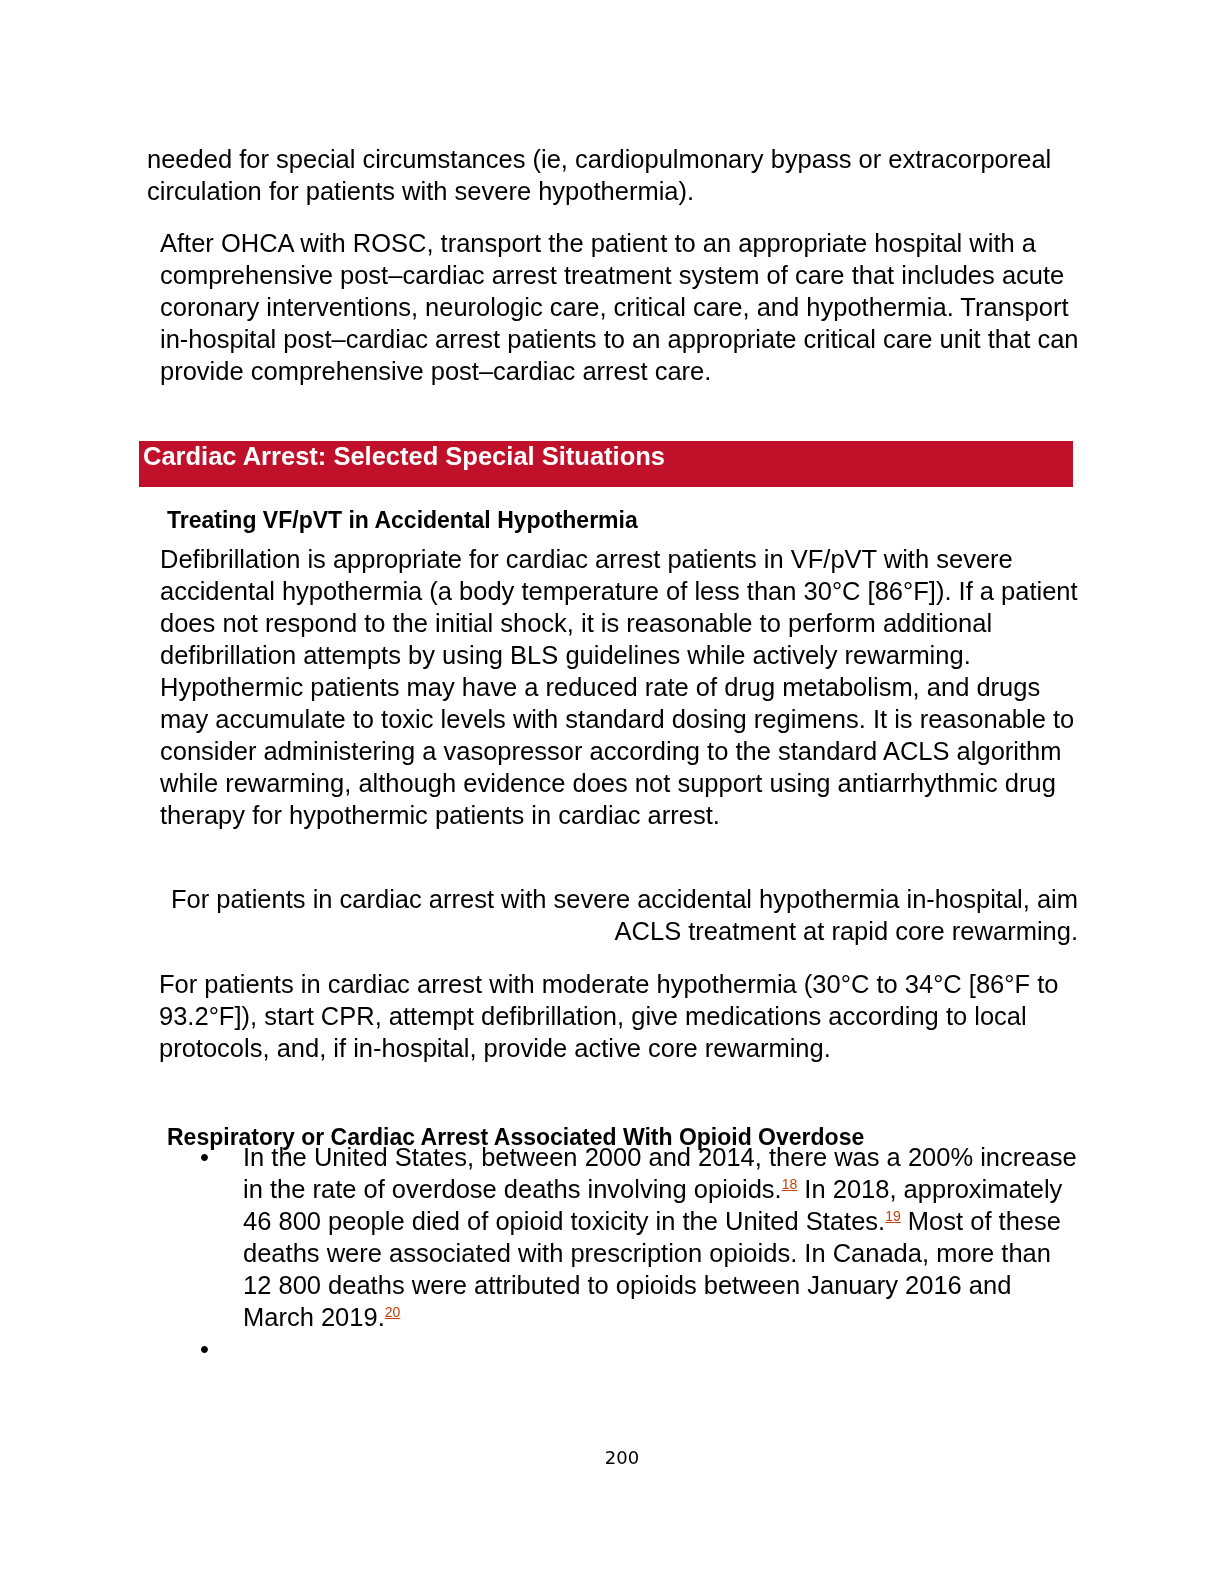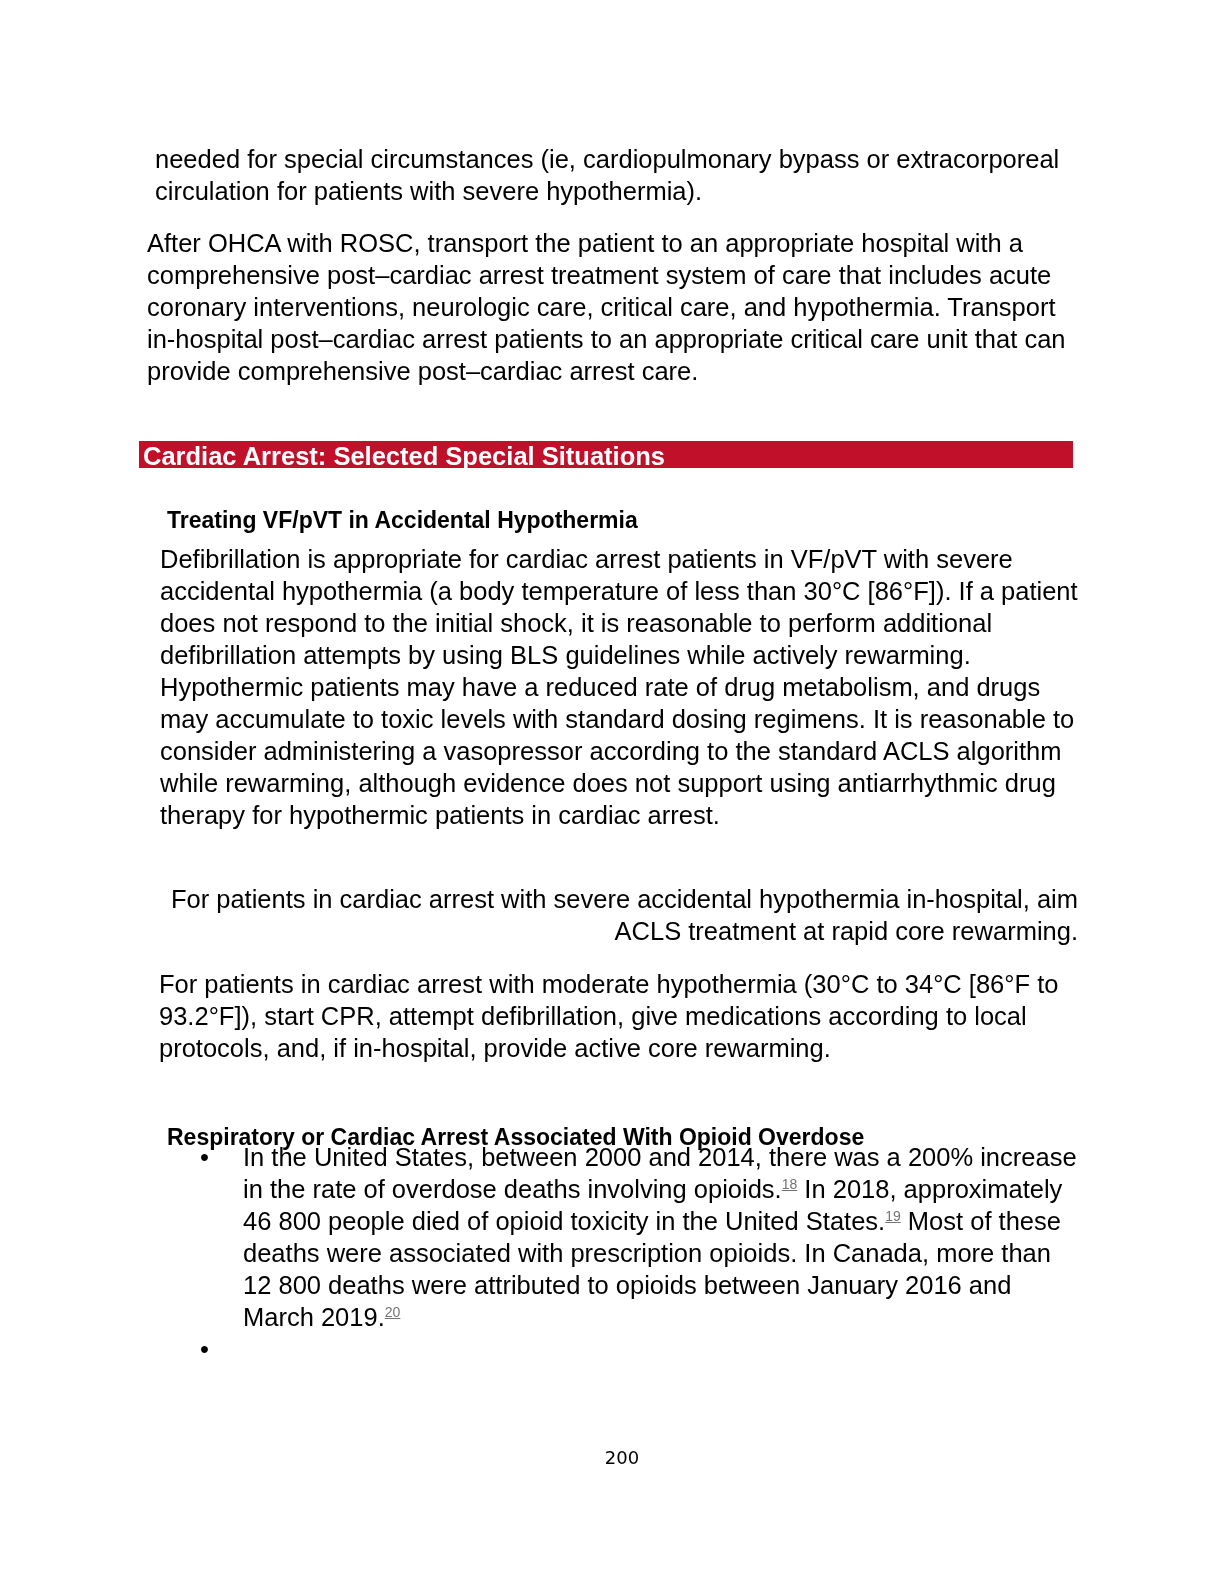--- a/index.html
+++ b/index.html
@@ -1,34 +1,34 @@
 <!DOCTYPE html>
 <html><head>
   <meta charset="utf-8">
   <style>
     html, body { margin: 0; padding: 0; background: #ffffff; }
     body { width: 1220px; height: 1579px; position: relative; overflow: hidden;
       font-family: "Liberation Sans", sans-serif; color: #000; }
     .page { position: absolute; left: 143px; top: 143px; width: 935px; }
     p { margin: 0; font-size: 25.5px; line-height: 32px; }
-    .para1 { position: absolute; top: 0; left: 12px; width: 935px; }
-    .para2 { position: absolute; top: 84px; left: 4px; width: 935px; }
-    .banner { position: absolute; top: 298px; left: -4px; width: 934px; height: 27px;
+    .para1 { position: absolute; top: 0; left: 4px; width: 935px; }
+    .para2 { position: absolute; top: 84px; left: 17px; width: 935px; }
+    .banner { position: absolute; top: 298px; left: -4px; width: 934px; height: 46px;
       background: #c0102a; color: #fff; font-weight: bold; font-size: 25.5px; line-height: 31px;
       padding-left: 4px; box-sizing: border-box; }
     h2 { margin: 12px; font-size: 23px; font-weight: bold; line-height: 32px; position: absolute; left: 12px; }
     .h-treat { top: 349px; }
     .para3 { position: absolute; top: 400px; left: 17px; width: 935px; }
     .para4 { position: absolute; top: 740px; left: 0; width: 935px; text-align: right; }
     .para5 { position: absolute; top: 825px; left: 16px; width: 935px; }
     .h-opioid { top: 966px; }
     ul { position: absolute; top: 998px; left: 0; margin: 0; padding: 0; list-style: none; width: 935px; }
     li { position: relative; padding-left: 100px; font-size: 25.5px; line-height: 32px; }
     li .bullet { position: absolute; left: 57px; top: 0; }
-    sup a { font-size: 14px; color: #737373; text-decoration: underline; }
+    sup a { font-size: 14px; color: #c2410c; text-decoration: underline; }
     sup { line-height: 0; vertical-align: 9px; }
     .page-number { position: absolute; top: 1447px; left: 0; width: 1212px; text-align: center;
       font-family: "DejaVu Sans", sans-serif; font-size: 18px; padding-left: 16px; }
   </style>
 </head>
 <body>
 
 <div class="page">
   <p class="para1">needed for special circumstances (ie, cardiopulmonary bypass or extracorporeal circulation for patients with severe hypothermia).</p>
   <p class="para2">After OHCA with ROSC, transport the patient to an appropriate hospital with a comprehensive post–cardiac arrest treatment system of care that includes acute coronary interventions, neurologic care, critical care, and hypothermia. Transport in-hospital post–cardiac arrest patients to an appropriate critical care unit that can provide comprehensive post–cardiac arrest care.</p>

